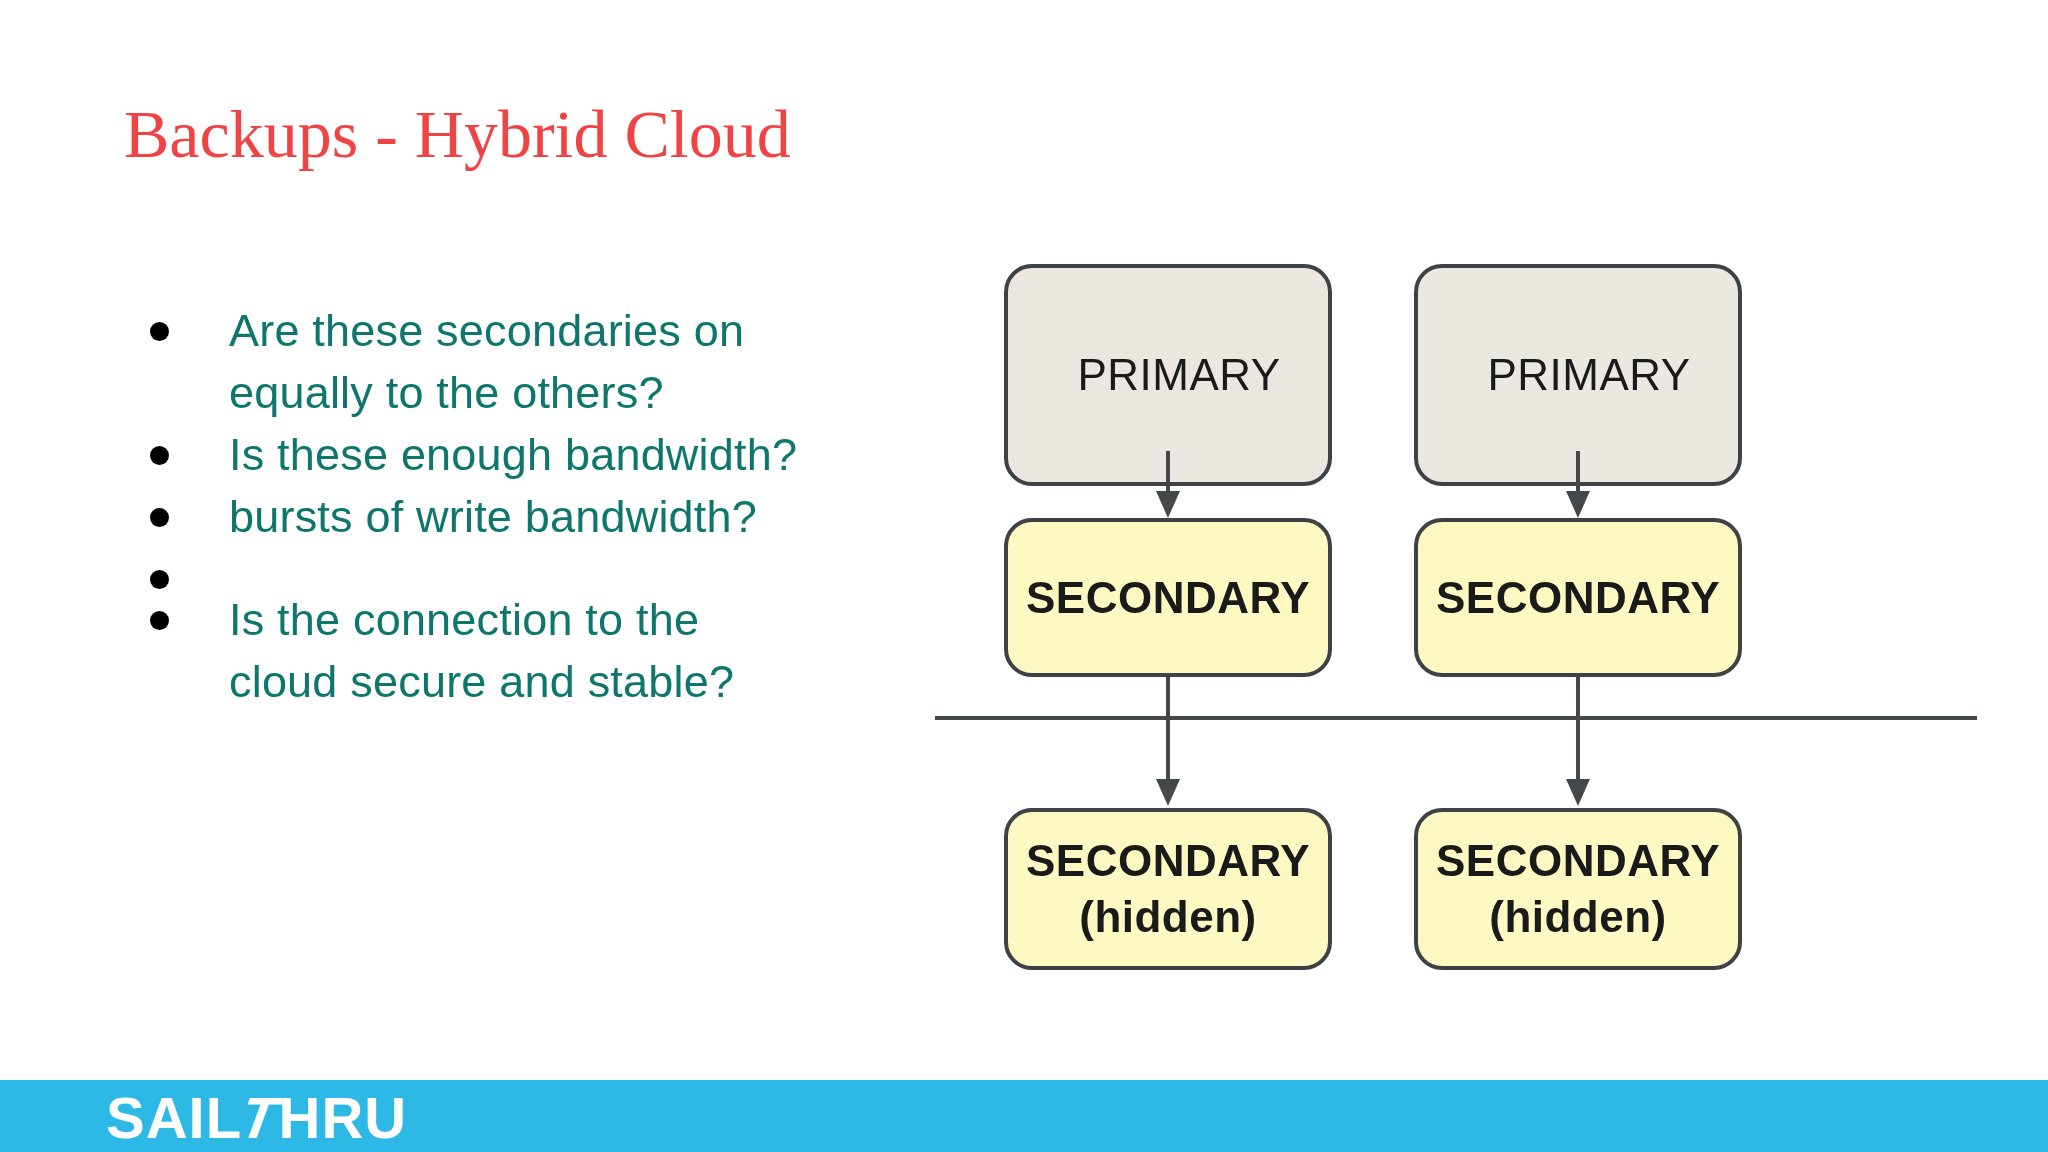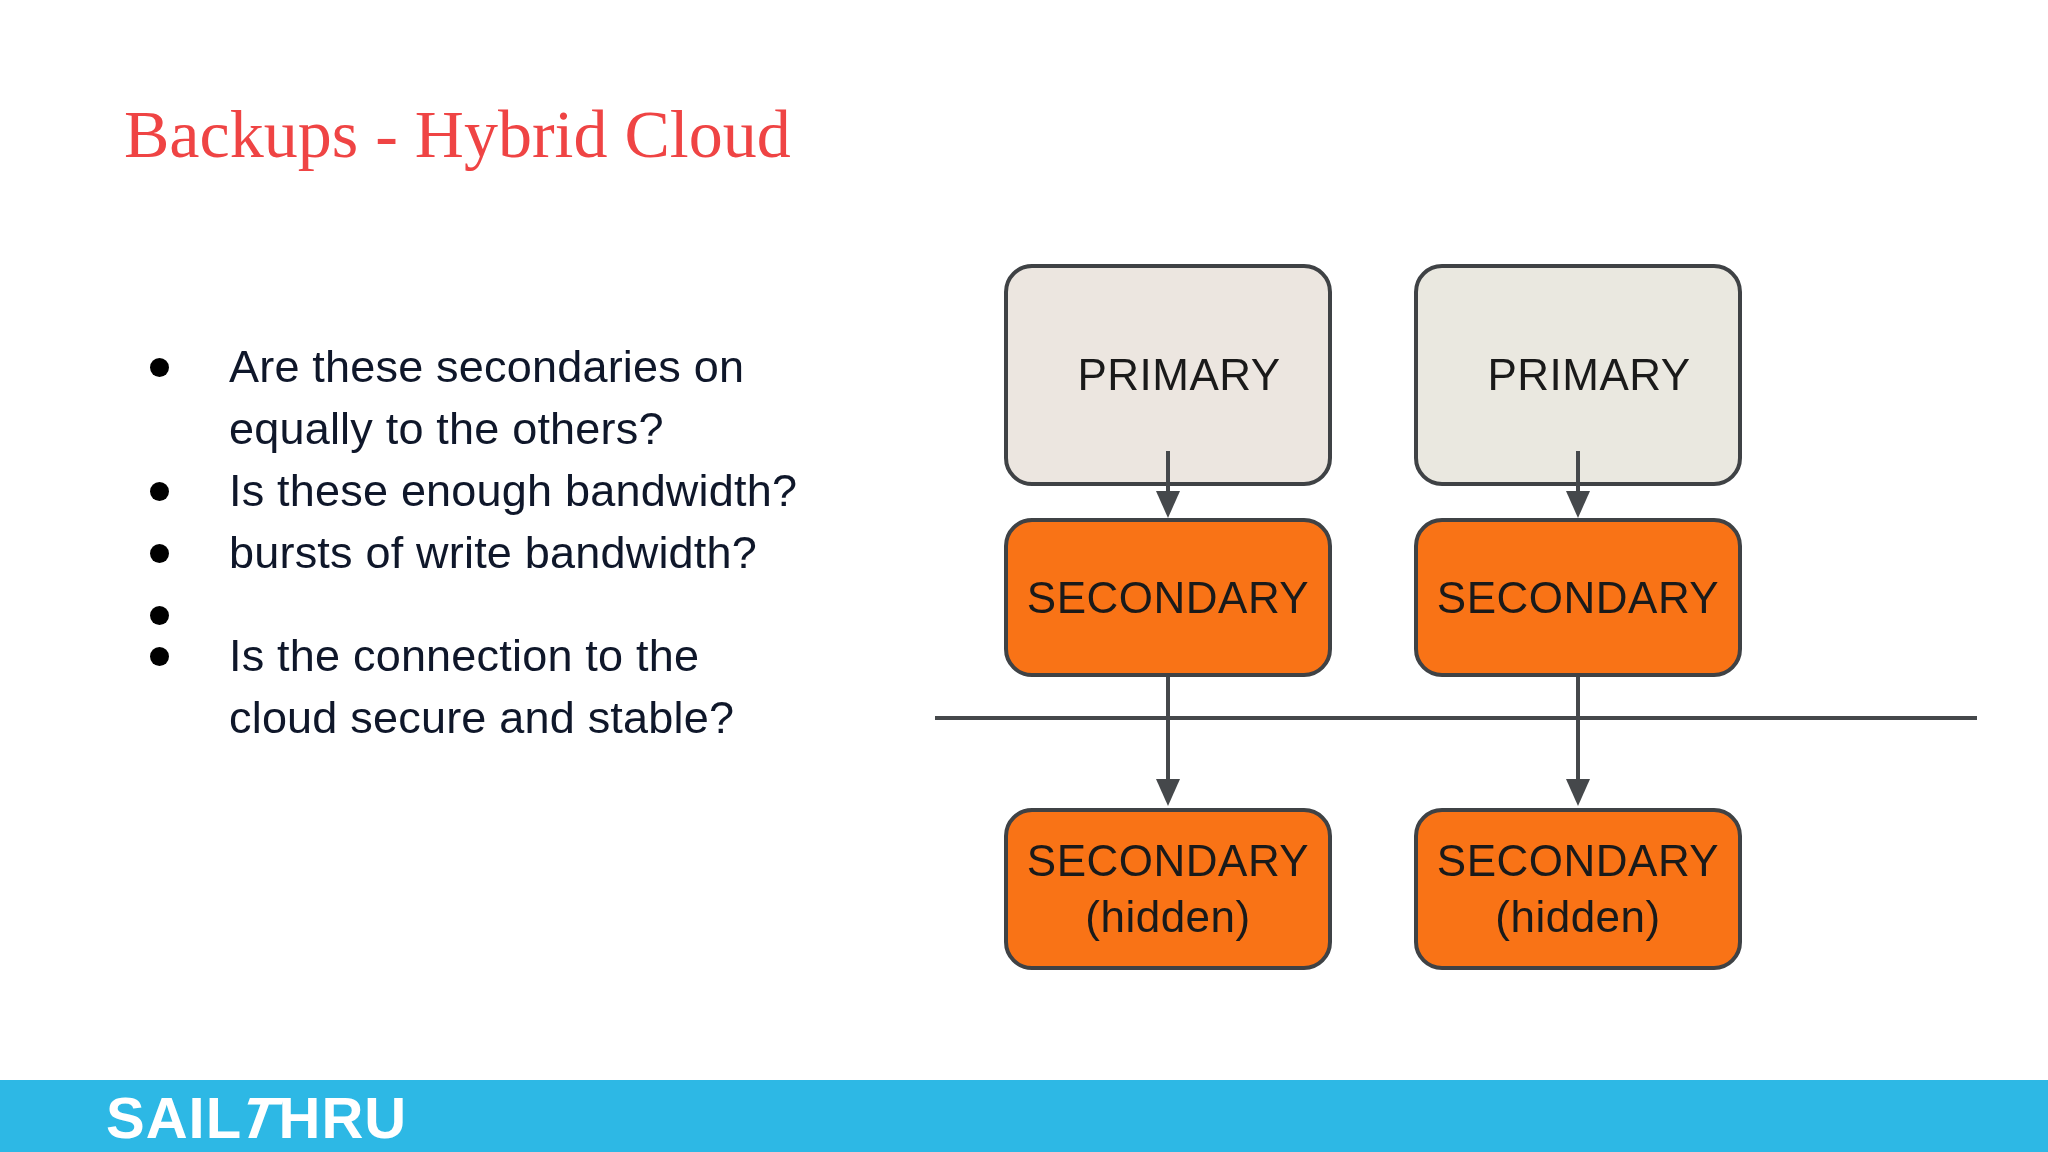--- a/index.html
+++ b/index.html
@@ -19,22 +19,21 @@
     font-size:68px;
     color:#ef4444;
     white-space:nowrap;
   }
 
   
   .bullets {
     position:absolute;
     left:150px; top:300px;
     width:760px;
-    color:#0f172a;
-    margin-top:36px;
+    color:#0f766e;
   }
   .bullet {
     display:flex;
     align-items:flex-start;
   }
   .dot {
     flex:0 0 auto;
     width:19px; height:19px;
     border-radius:50%;
     background:#000000;
@@ -58,21 +57,21 @@
     align-items:center;
     justify-content:center;
     font-size:44px;
     color:#1a1a1a;
     letter-spacing:0.5px;
     text-align:center;
     line-height:56px;
   }
   .fill-primary1  { background:#ece6e0; }
   .fill-primary2  { background:#eae8e0; }
-  .fill-secondary { background:#f97316; }
+  .fill-secondary { background:#fef9c3;font-weight:bold; }
 
   .col1 { left:1004px; width:328px; }
   .col2 { left:1414px; width:328px; }
   .row-primary  { top:264px; height:222px;padding-left:22px; }
   .row-secondary{ top:518px; height:159px; }
   .row-hidden   { top:808px; height:162px; }
 
   .shaft {
     position:absolute;
     width:4px;

